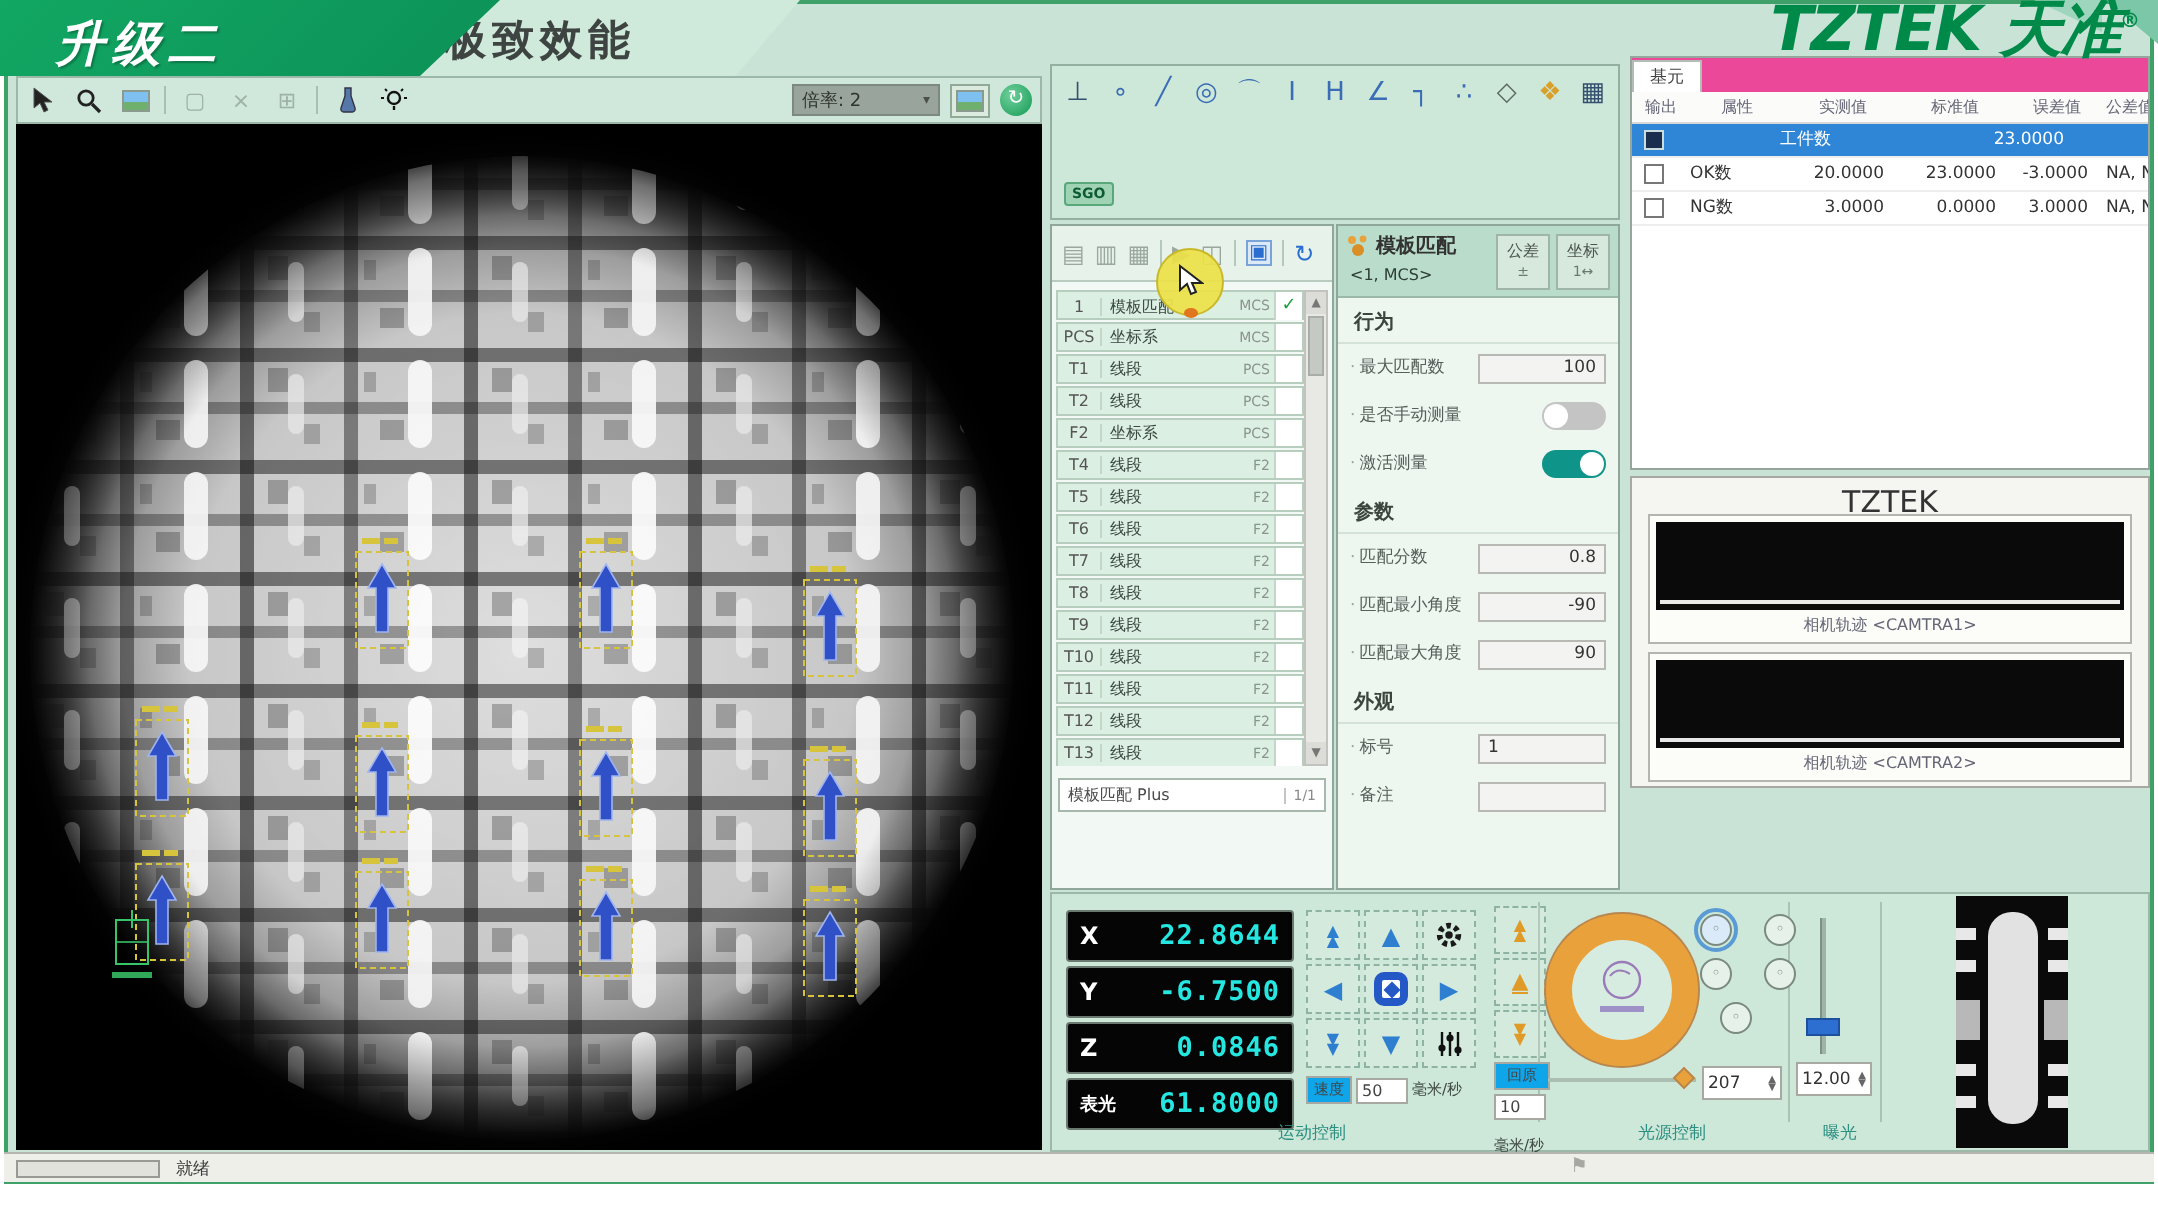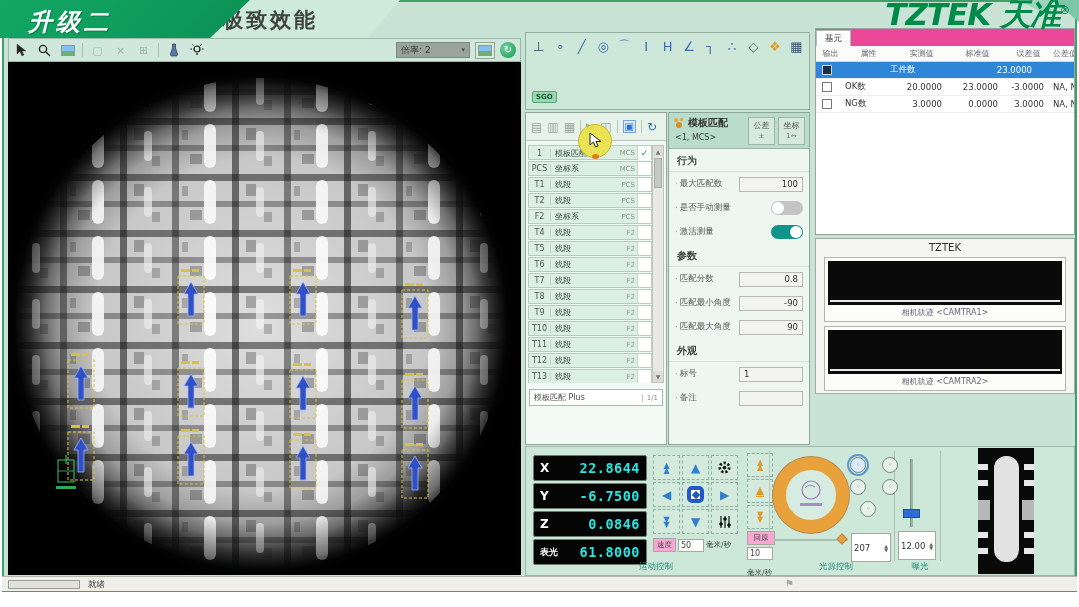--- a/index.html
+++ b/index.html
@@ -92,21 +92,21 @@
   .rrow { display:grid; grid-template-columns:26px 50px 56px 56px 46px 24px; height:17px; align-items:center; font-size:8.5px; color:#333; border-bottom:1px solid #eee; }
   .rrow.sel { background:#2f86d6; color:#fff;gap:45px; }
   .rrow .cb { width:10px; height:10px; border:1px solid #777; background:#fff; margin-left:6px; }
   .rrow.sel .cb { background:#1b2e4e; border-color:#cdd; }
   .rrow .attr { padding-left:3px; }
   .rrow .num { text-align:right; padding-right:6px; }
   .rrow .tol { overflow:hidden; white-space:nowrap; padding-left:3px; }
 
   
   .traj { position:absolute; left:815px; top:238px; width:260px; height:156px; background:#f5f5f1; border:1px solid #a8a8a2; }
-  .traj-title { text-align:center; font-size:10px; color:#333; padding-top:3px; height:16px; }
+  .traj-title { text-align:center; font-size:15px; color:#333; padding-top:3px; height:16px; }
   .fig { margin:2px 8px 4px 8px; background:#fcfcf9; border:1px solid #b5b5af; padding:3px; }
   .fig .blackbox { height:44px; background:#0a0a0a; position:relative; }
   .fig .scan { position:absolute; left:2px; right:2px; bottom:3px; height:2px; background:#e8e8e8; }
   .fig .cap { text-align:center; font-size:8px; color:#667; padding-top:2px; }
 
   
   .bottom { position:absolute; left:525px; top:446px; width:550px; height:130px; background:#cde7d9; border:1px solid #9cb8a8; }
   .vdiv { position:absolute; top:4px; bottom:14px; width:1px; background:#a9c2b2; }
 
   .dro { position:absolute; left:7px; top:8px; width:114px; }
@@ -115,39 +115,39 @@
   .lcd .lab.cn { font-size:9px; }
   .lcd .val { margin-left:auto; color:#25e6e0; font-weight:bold; font-size:13.5px; font-family:"DejaVu Sans Mono","Liberation Mono",monospace; letter-spacing:0.5px; }
 
   .pad { position:absolute; left:127px; top:8px; width:90px; }
   .pad-grid { display:grid; grid-template-columns:repeat(3,27px); grid-auto-rows:25px; gap:2px; }
   .pbtn { border:1px dashed #8fb3a2; display:flex; align-items:center; justify-content:center; color:#2f7fd0; font-size:12px; background:rgba(255,255,255,.12); }
   .pbtn .dbl { font-size:8px; line-height:5px; text-align:center; }
   .stopb { width:17px; height:17px; border:4px solid #2458c6; border-radius:5px; background:#fff; display:flex; align-items:center; justify-content:center; }
   .stopb i { width:6px; height:6px; background:#2458c6; transform:rotate(45deg); }
   .speed-row { display:flex; align-items:center; gap:2px; margin-top:4px; }
-  .mini-btn { font-size:7.5px; color:#444; background:#f9a8d4; border:1px solid #a8a8a2; padding:1px 3px; }
+  .mini-btn { font-size:7.5px; color:#444; background:#0ea5e9; border:1px solid #a8a8a2; padding:1px 3px; }
   .mini-field { width:26px; height:13px; background:#fff; border:1px solid #a8a8a2; font-size:8px; color:#444; display:flex; align-items:center; padding:0 2px; }
   .unit { font-size:7.5px; color:#3c463f; }
 
   .zpad { position:absolute; left:221px; top:6px; width:28px; }
   .zbtn { width:26px; height:24px; border:1px dashed #8fb3a2; display:flex; align-items:center; justify-content:center; color:#e09a28; margin-bottom:2px; background:rgba(255,255,255,.12); }
   .zbtn .dbl { font-size:8px; line-height:5px; text-align:center; }
   .zbtn .midup { font-size:11px; border-bottom:1.5px solid #e09a28; line-height:11px; }
 
   .motion-label,.light-label,.expo-label { position:absolute; bottom:2px; text-align:center; font-size:8.5px; color:#2c8f80; }
   .motion-label { left:70px; width:120px; }
   .light-label { left:250px; width:120px; }
   .expo-label { left:370px; width:48px; }
 
   .wheel { position:absolute; left:247px; top:10px; width:76px; height:76px; border-radius:50%; border:13px solid #e9a23b; background:#d7ece0; box-shadow:0 0 0 1px #b8874f; }
   .wheel svg { position:absolute; left:4px; top:4px; }
   .wslider { position:absolute; left:248px; top:92px; width:74px; height:2px; background:#aabfb2; }
   .wslider .hdl { position:absolute; right:2px; top:-4px; width:8px; height:8px; background:#e9a23b; transform:rotate(45deg); border:1px solid #b8874f; }
-  .spin { position:absolute; width:40px; height:29px; background:#fff; border:1px solid #a8a8a2; display:flex; align-items:center; font-size:8.5px; color:#333; padding:0 2px; }
+  .spin { position:absolute; width:40px; height:17px; background:#fff; border:1px solid #a8a8a2; display:flex; align-items:center; font-size:8.5px; color:#333; padding:0 2px; }
   .spin .stp { margin-left:auto; display:flex; flex-direction:column; font-size:5px; color:#666; line-height:4px; }
   .spin-light { left:325px; top:86px; }
   .lights { position:absolute; left:324px; top:10px; width:64px; height:62px; display:grid; grid-template-columns:22px 22px; gap:4px 10px; }
   .lite { width:16px; height:16px; border-radius:50%; border:1px solid #7a8a7f; color:#7a8a7f; font-size:8px; text-align:center; line-height:14px; background:#e6f1e9; }
   .lite.sel { outline:2px solid #5a9bd5; outline-offset:1px; background:#dbeaf8; }
   .lite.fifth { grid-column:1 / span 2; margin-left:10px; }
 
   .expo-track { position:absolute; left:384px; top:12px; width:3px; height:68px; background:#9fb4a7; border-left:1px solid #7d9287; }
   .expo-hdl { position:absolute; left:377px; top:62px; width:17px; height:9px; background:#2d6fd0; border:1px solid #1c4f9e; }
   .spin-expo { left:372px; top:84px; width:38px; }

